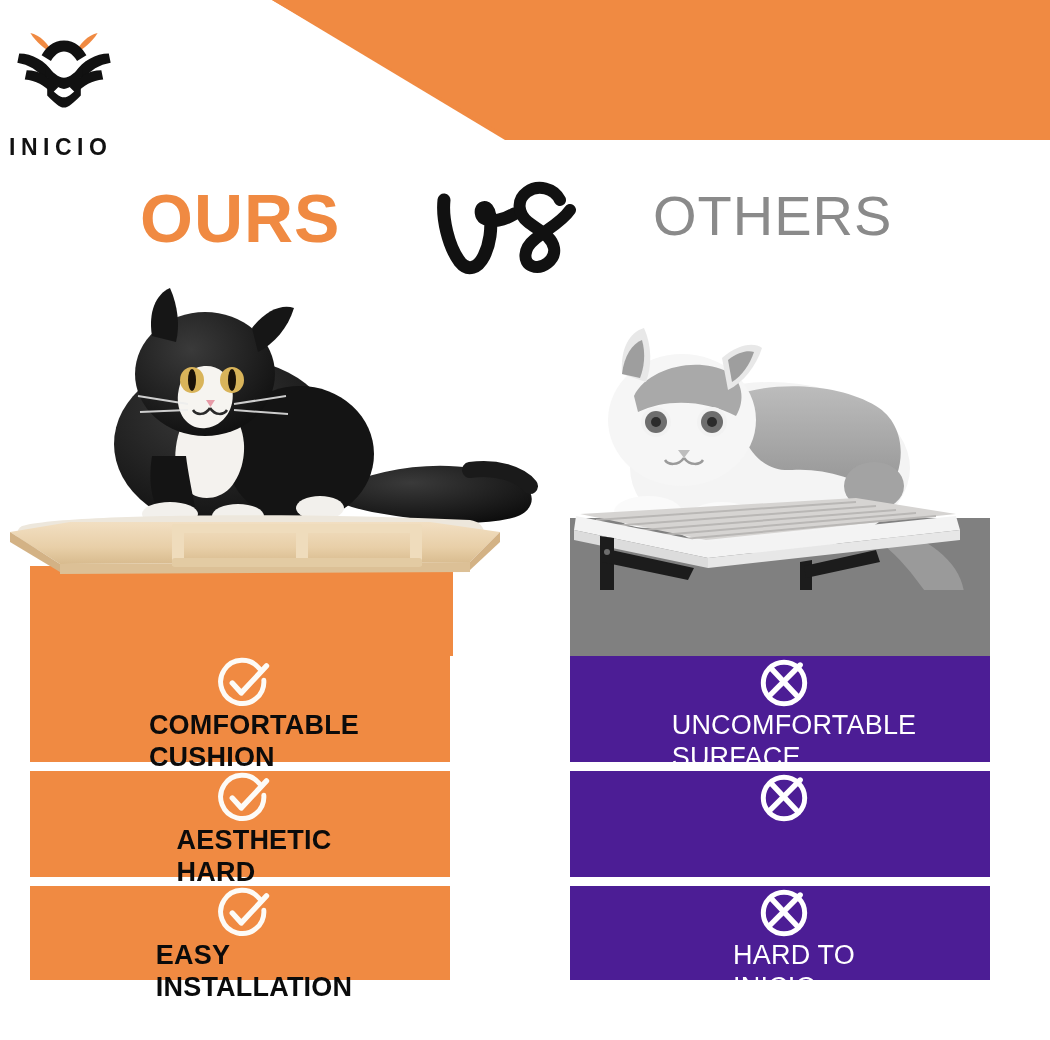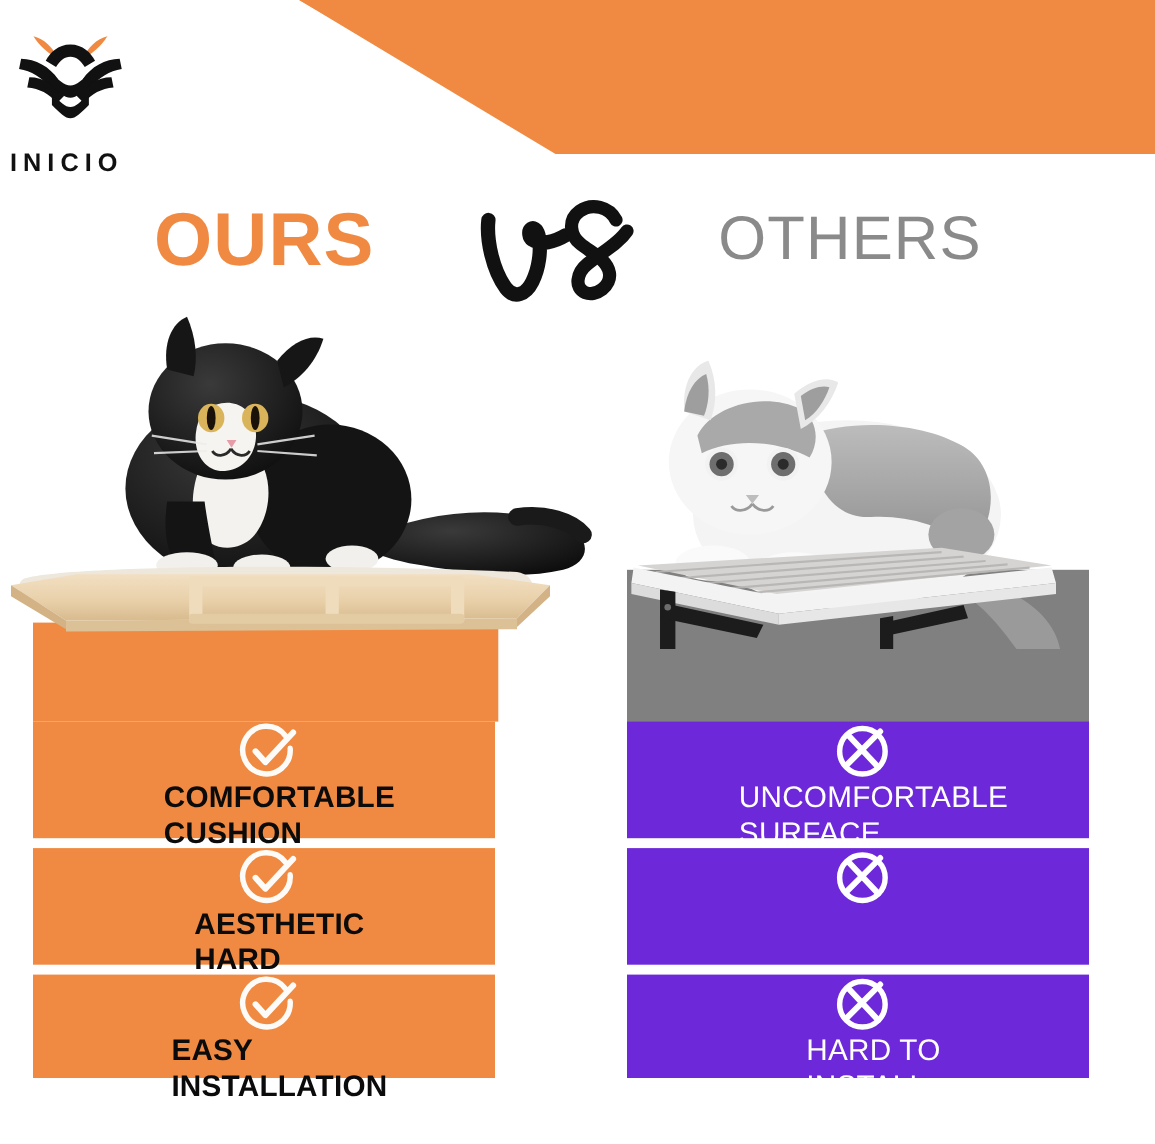--- a/index.html
+++ b/index.html
@@ -135,21 +135,21 @@
     position: relative;
     display: flex;
     align-items: center;
     box-sizing: border-box;
     height: 106px;
     margin-bottom: 9px;
     padding-left: 28px;
     flex-direction: column;
   }
   .bar-ours { background: #F08A42; }
-  .bar-others { background: #6d28d9; }
+  .bar-others { background: #4c1d95; }
   .bar:last-child { height: 94px; margin-bottom: 0; }
 
   .bar-icon {
     flex: 0 0 auto;
     width: 54px;
     height: 54px;
     margin-right: 20px;
   }
   .bar-label {
     font-size: 27px;
@@ -381,18 +381,18 @@
       </svg>
     </div>
 
     <div class="bar bar-others">
       <svg class="bar-icon" viewBox="0 0 60 60">
         <circle cx="30" cy="30" r="23" fill="none" stroke="#FFFFFF" stroke-width="5.5"></circle>
         <path d="M14 44 L48 10" fill="none" stroke="#FFFFFF" stroke-width="6" stroke-linecap="round"></path>
         <path d="M16 14 L46 46" fill="none" stroke="#FFFFFF" stroke-width="6" stroke-linecap="round"></path>
       </svg>
       <div class="bar-label">HARD TO
-INSTALL</div>
+INICIO</div>
     </div>
 
   </div>
 
 </div>
 
 </body></html>

